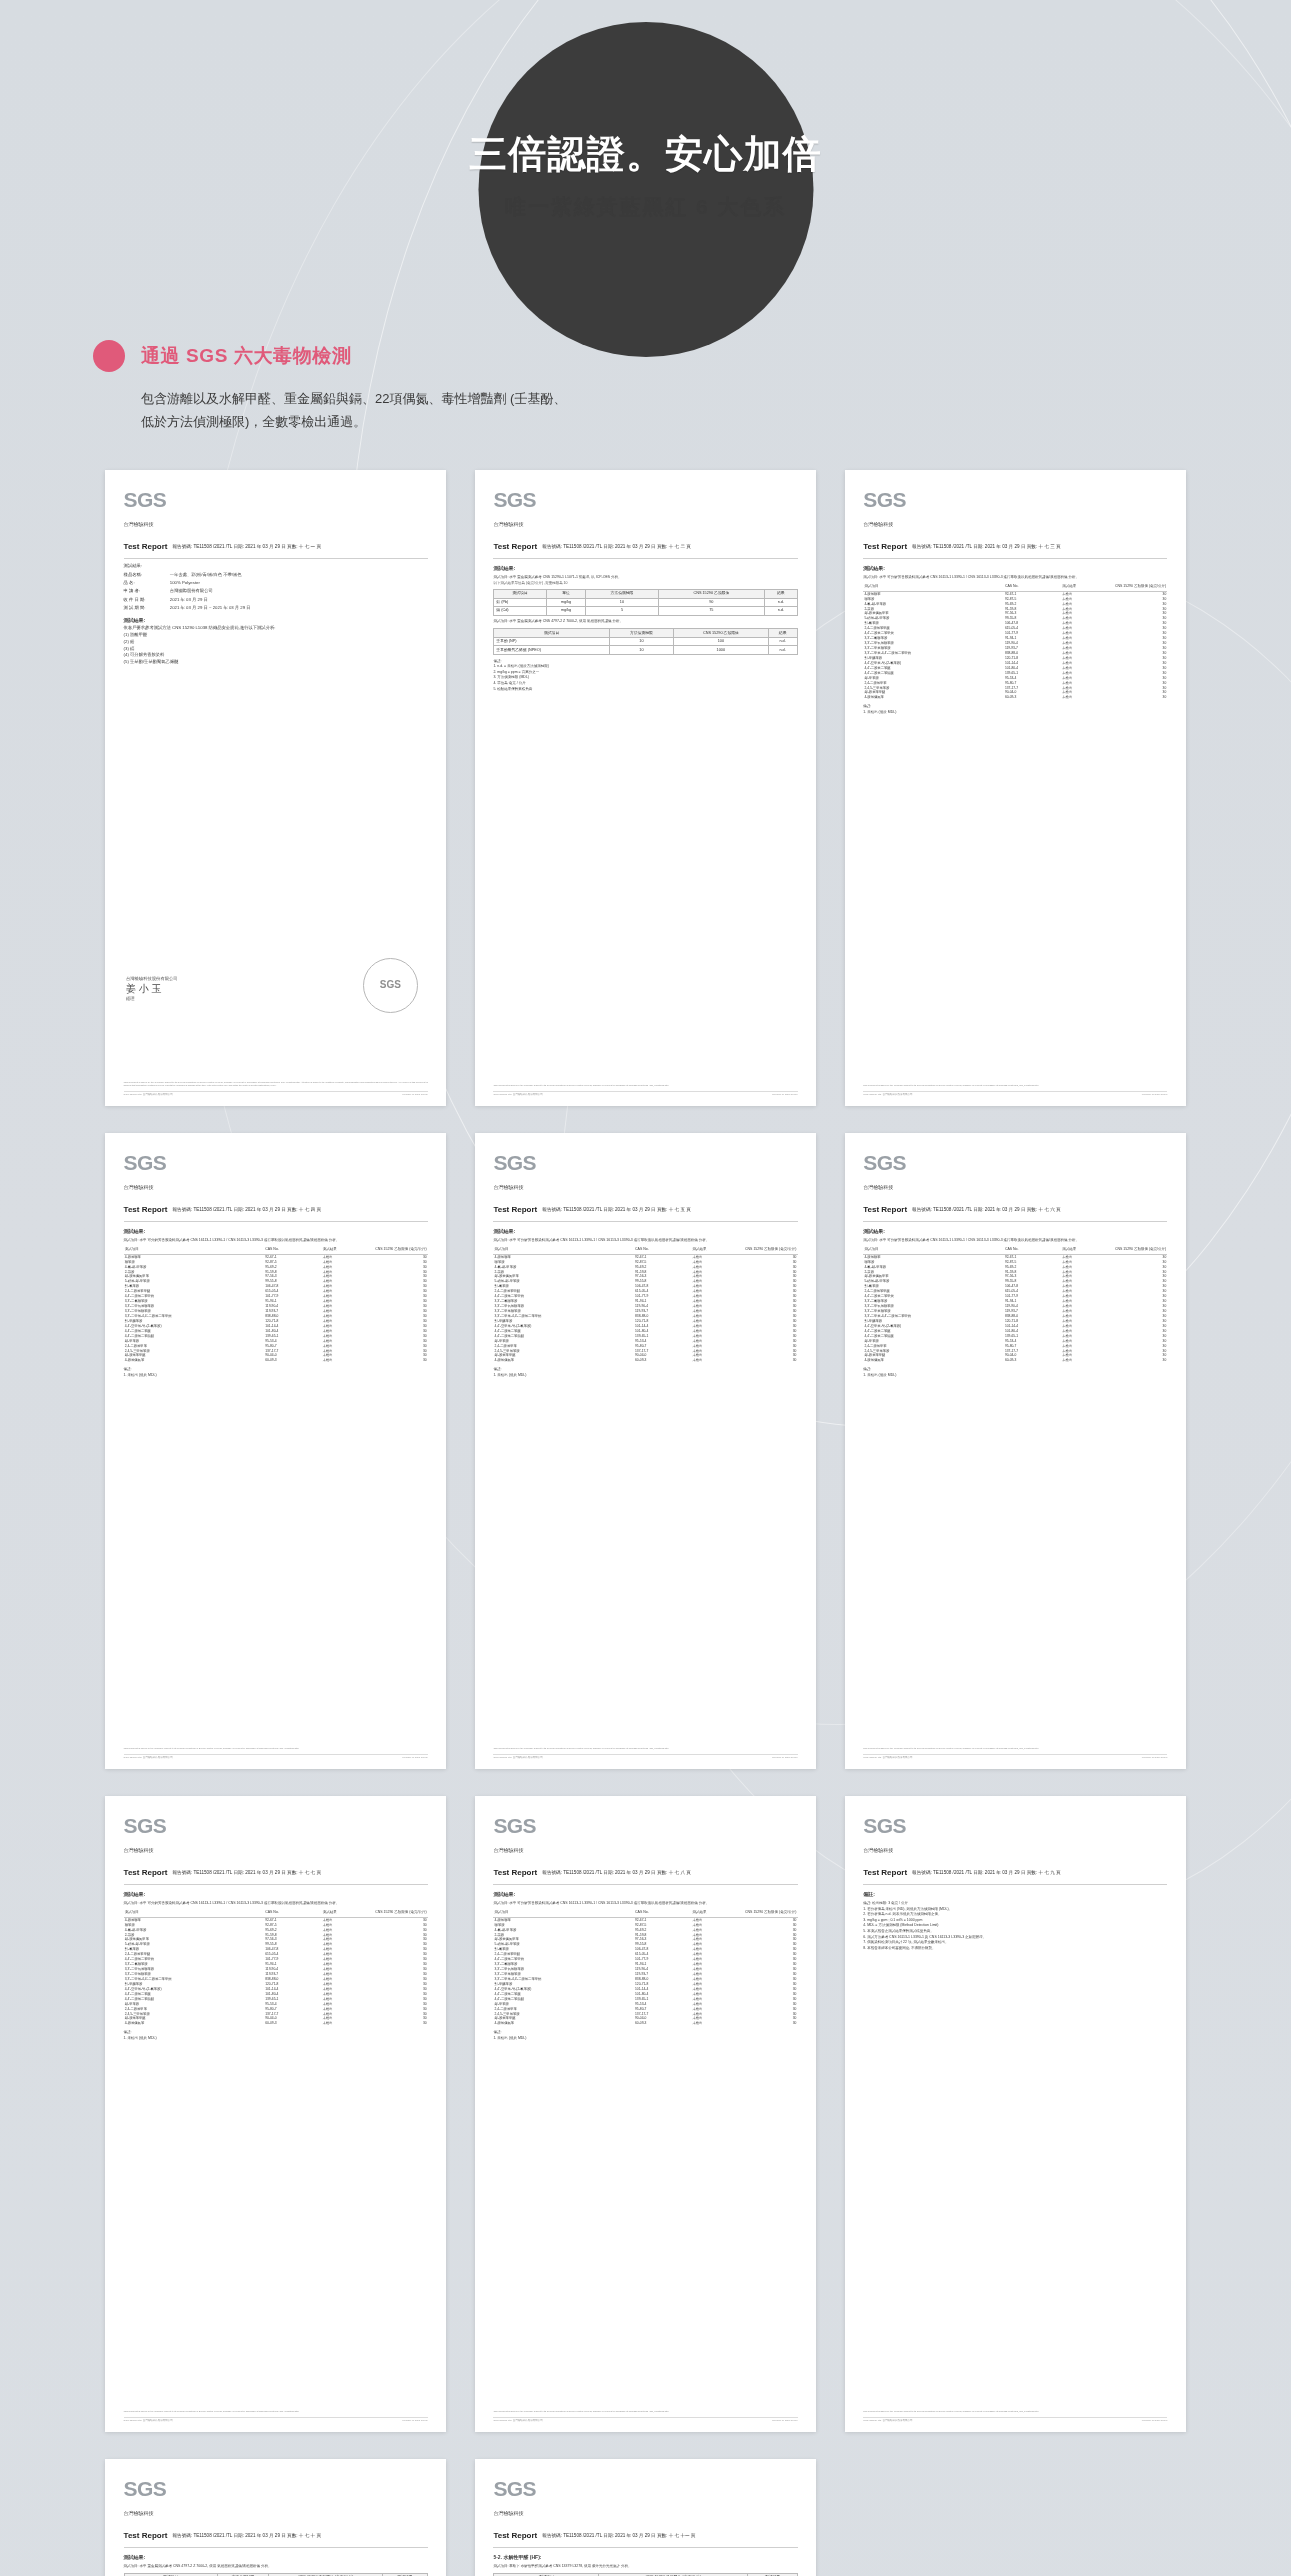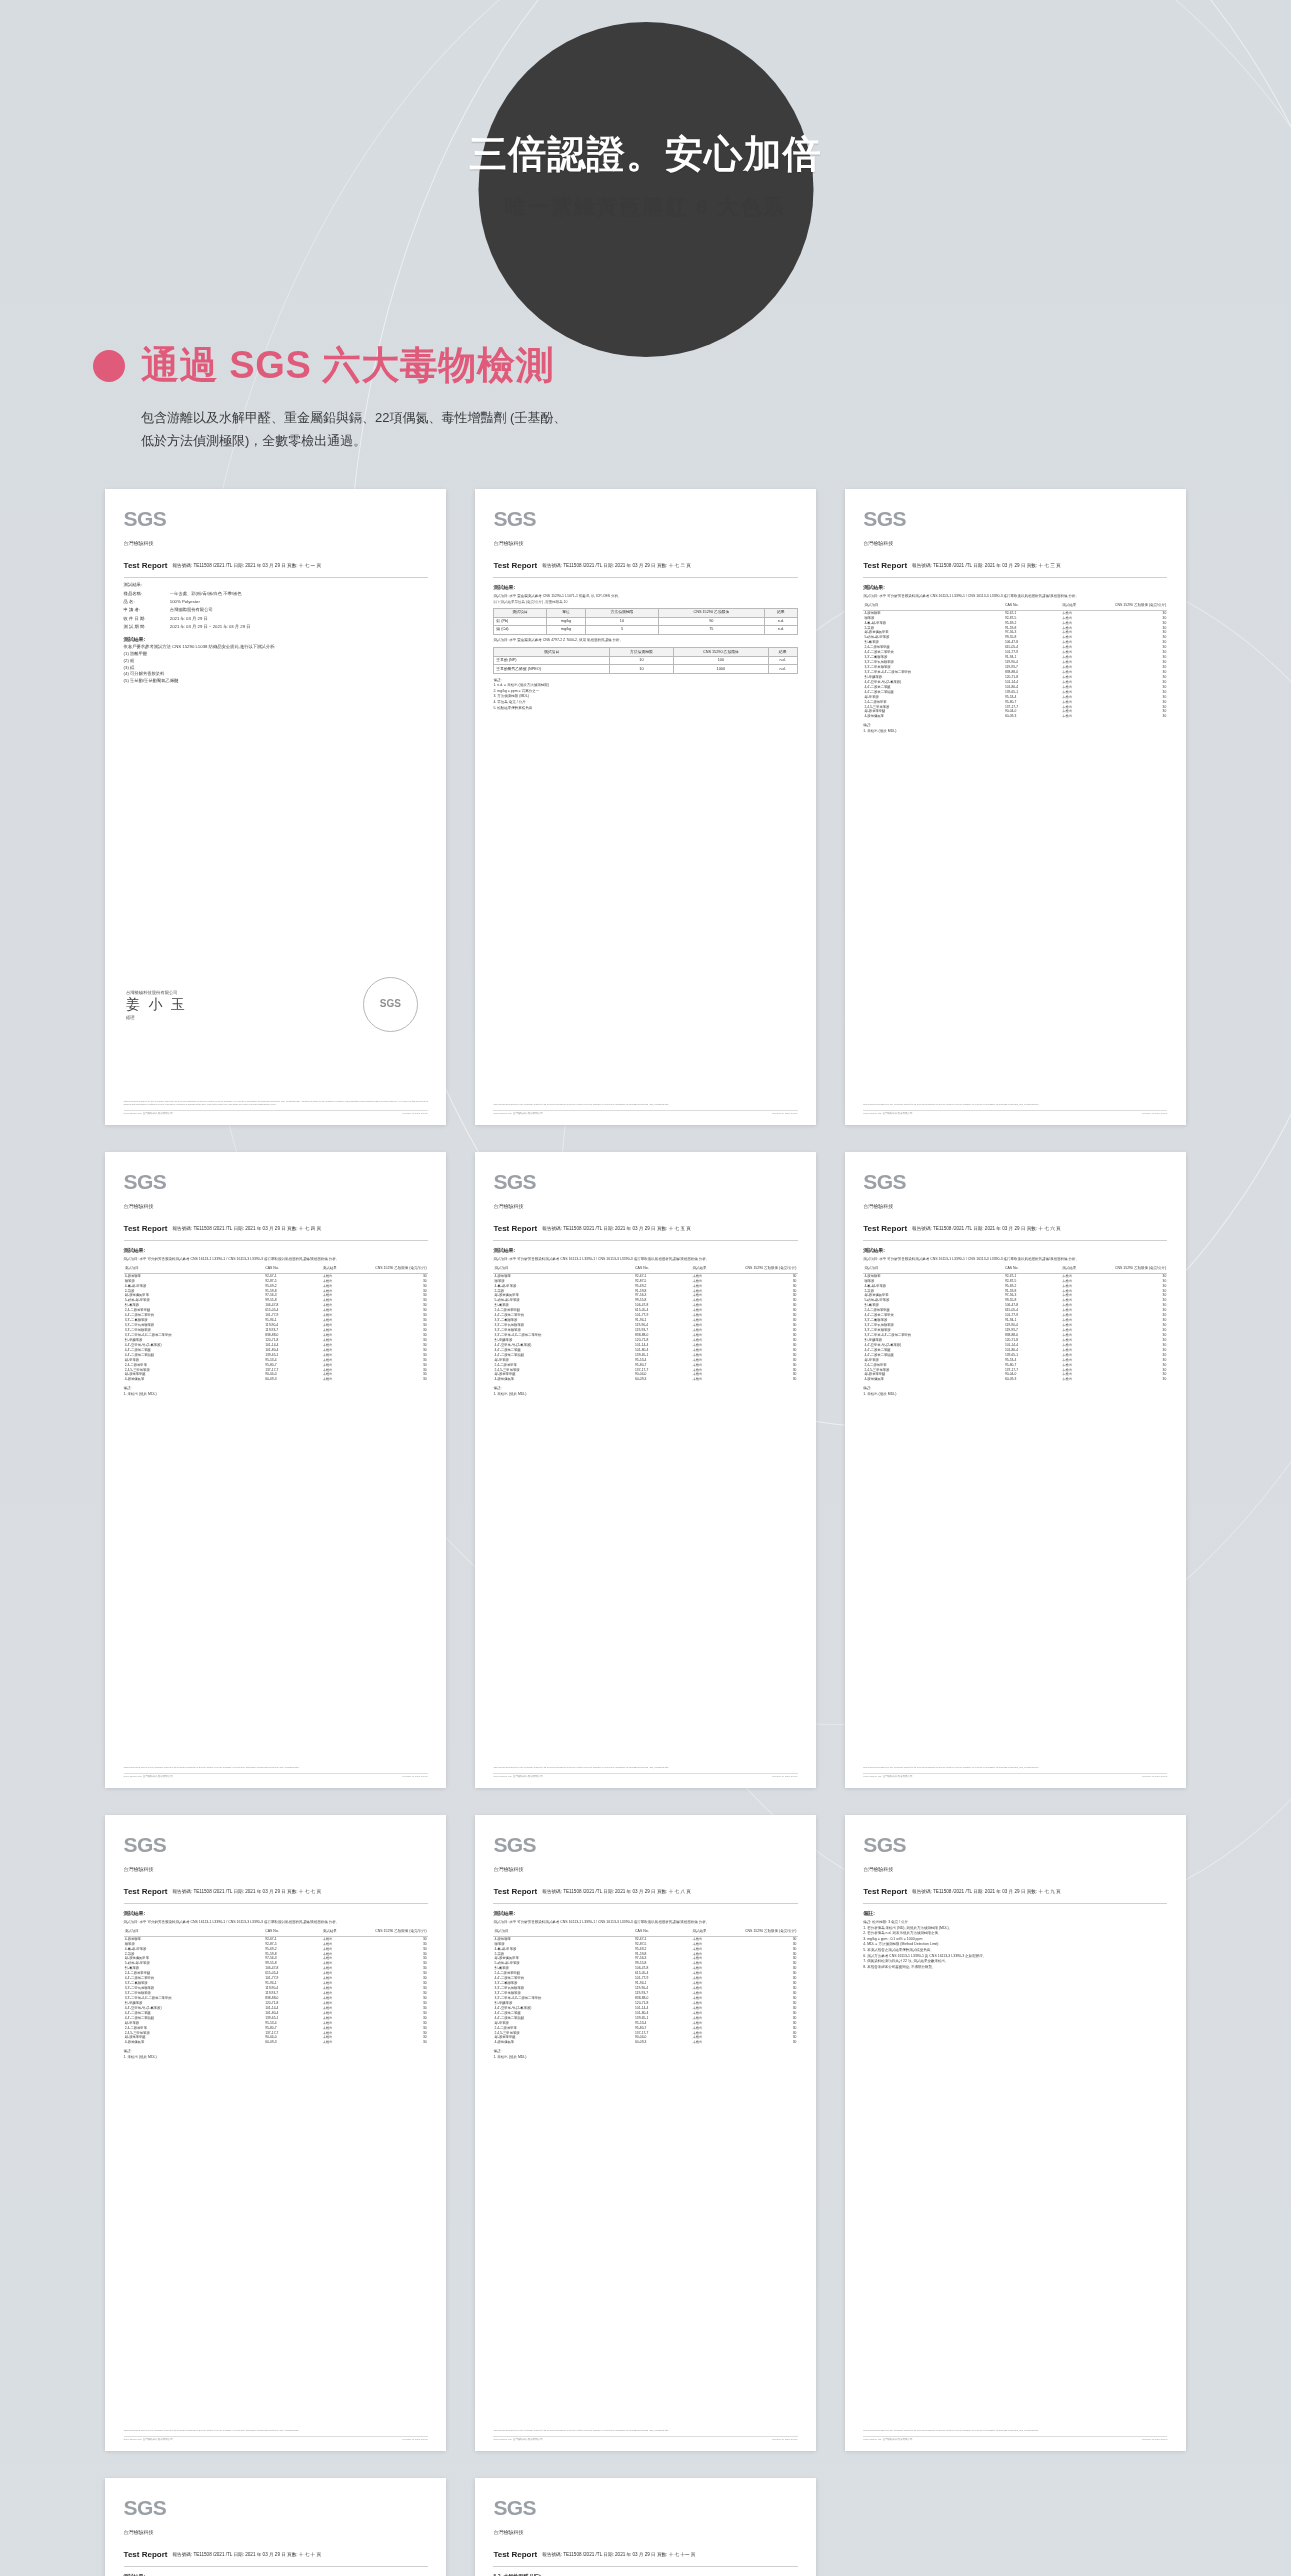--- a/index.html
+++ b/index.html
@@ -77,21 +77,21 @@
     display:flex;
     align-items:center;
     gap:16px;
   }
   .dot{
     width:32px;height:32px;border-radius:50%;
     background:#e05a7a;
     flex:0 0 auto;
   }
   .sec-title{
-    font-size:38px;
+    font-size:19px;
     font-weight:bold;
     color:#e05a7a;
     letter-spacing:0.6px;
   }
   .sec-body{
     margin:16px 0 0 48px;
     font-size:13px;
     line-height:1.75;
     color:#3a3a3a;
     max-width:967px;
@@ -214,21 +214,21 @@
     border:1.2px solid #b7b7b7;
     display:flex;align-items:center;justify-content:center;
     font-size:10px;font-weight:bold;color:#8f8f8f;
     background:rgba(255,255,255,.6);
   }
   .sig{
     position:absolute;
     left:21px;bottom:104px;
     font-size:4.3px;color:#555;
   }
-  .sig .nm{font-size:14px;color:#444;font-family:Liberation Mono, monospace;}
+  .sig .nm{font-size:10px;color:#444;}
   .photo{
     margin:6.2px auto 0 auto;
     width:116px;height:68px;
     background:
       radial-gradient(circle at 30% 45%, #e7d7b9 0 3.7px, transparent 4.3px),
       radial-gradient(circle at 55% 55%, #cfe0c2 0 3.7px, transparent 4.3px),
       linear-gradient(180deg,#dcd8cf,#c9c5bc);
     border:0.6px solid #cfcfcf;
     position:relative;
   }

